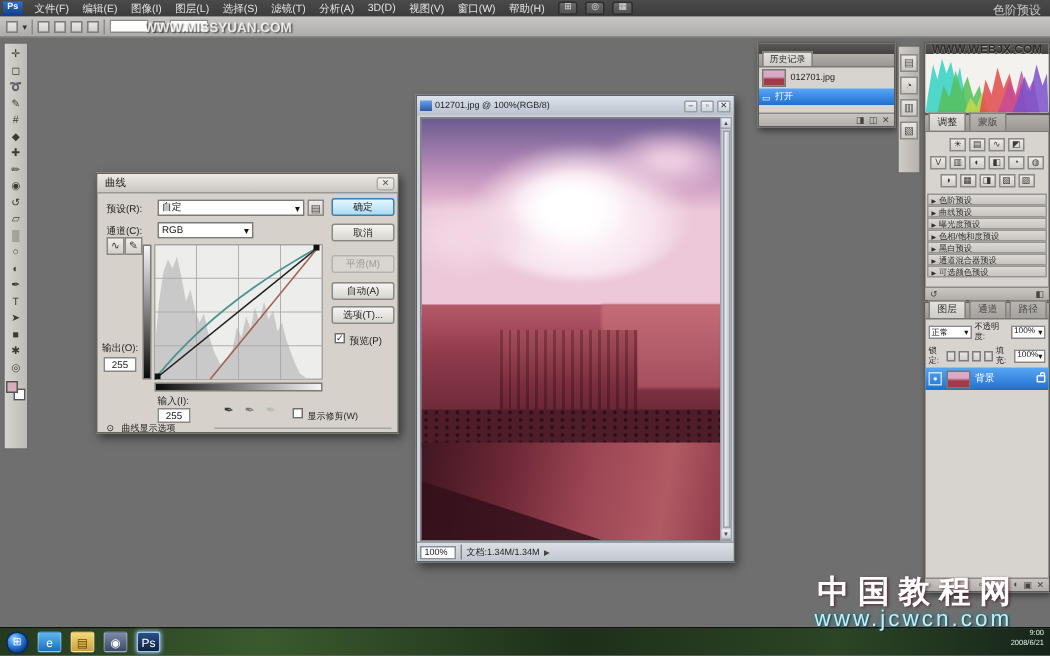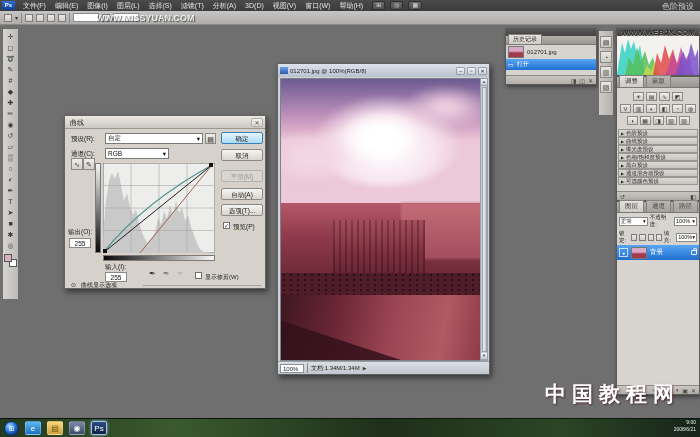--- a/index.html
+++ b/index.html
@@ -409,14 +409,15 @@
   </div>
   <div class="abs tray">
     <div>9:00</div>
     <div>2008/6/21</div>
   </div>
 
   <div class="abs wm-missurl">WWW.MISSYUAN.COM</div>
   <div class="abs wm-webjx-site">色阶预设</div>
   <div class="abs wm-webjx-url">WWW.WEBJX.COM</div>
   <div class="abs wm-jcwcn">中国教程网</div>
+  <div class="abs wm-jcwcn-url">www.jcwcn.com</div>
 
 </div>
 
 </body></html>

